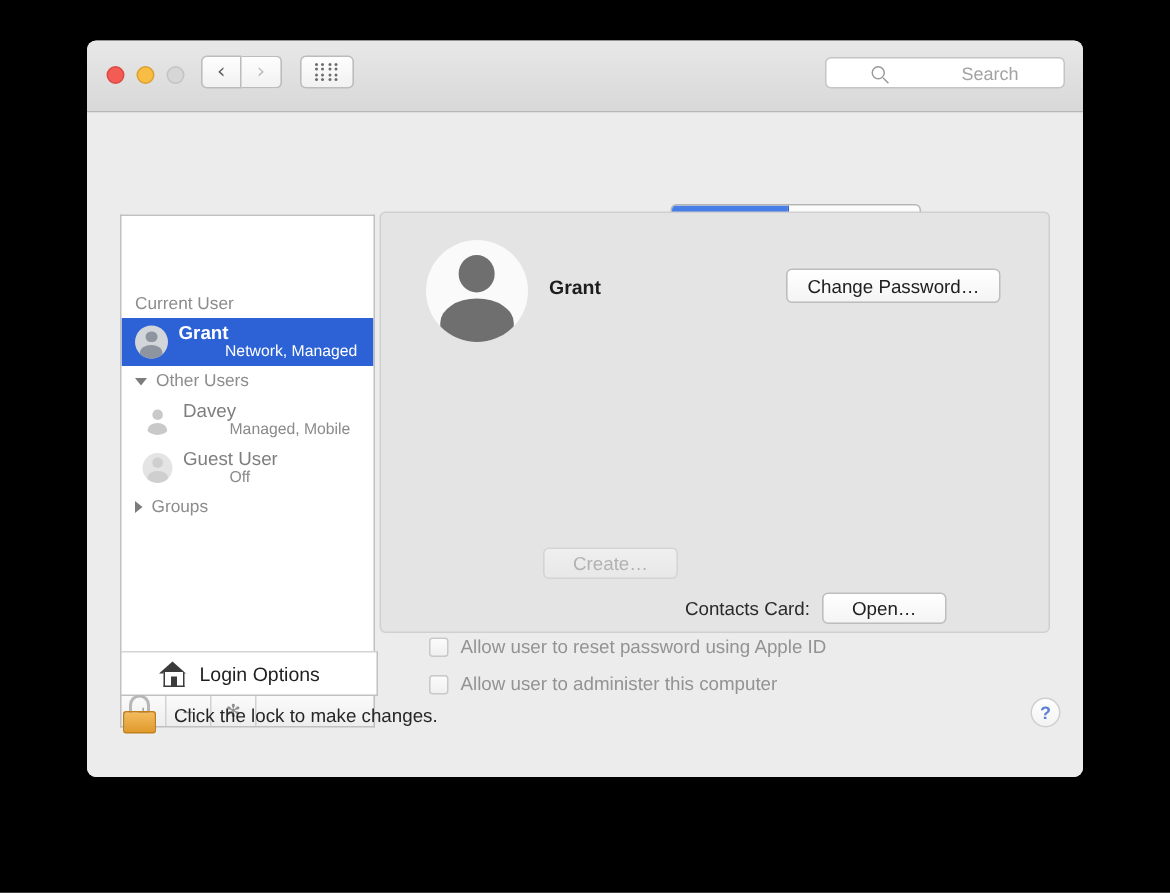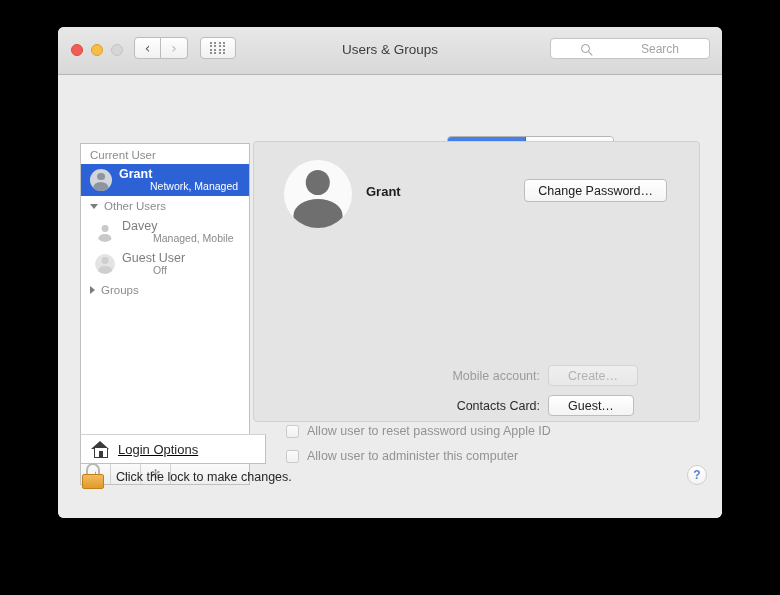--- a/index.html
+++ b/index.html
@@ -84,21 +84,21 @@
   .body-area { position: relative; height: 443px; background: #ececec; }
 
   
   .sidebar {
     position: absolute; left: 22px; top: 68px;
     width: 170px; height: 291px;
     background: #fff;
     border: 1px solid #c0c0c0;
     border-bottom: none;
   }
-  .sb-scroll { height: 100%; overflow: hidden; }
+  .sb-scroll { height: 100%; overflow: hidden; margin-top: 48px; }
   .sb-header {
     font-size: 11.5px; color: #8c8c8c;
     padding: 5px 0 3px 9px;
   }
   .sb-row {
     display: flex; align-items: center;
     height: 32px;
     padding-left: 9px;
     gap: 7px;
   }
@@ -137,27 +137,26 @@
     border-style: solid;
   }
   .disclosure.open  { border-width: 5px 4px 0 4px; border-color: #7c7c7c transparent transparent transparent; }
   .disclosure.closed{ border-width: 4px 0 4px 5.5px; border-color: transparent transparent transparent #7c7c7c; }
   .group-row { display: flex; align-items: center; gap: 6px; padding: 4px 0 4px 9px; }
   .group-label { font-size: 11.5px; color: #8c8c8c; }
 
   
   .login-options {
     position: absolute; left: 22px; top: 359px;
-    width: 186px; height: 30px;
+    width: 172px; height: 30px;
     background: #fff;
     border: 1px solid #c0c0c0;
     border-top: 1px solid #d3d3d3;
     display: flex; align-items: center; gap: 8px;
-    padding-left: 10px;
-    text-decoration: underline;
+    padding-left: 25px;
   }
   .house { width: 19px; height: 17px; position: relative; flex: none; }
   .house .roof {
     position: absolute; left: 0; top: 0; width: 0; height: 0;
     border-style: solid; border-width: 0 9.5px 8px 9.5px;
     border-color: transparent transparent #3b3b3b transparent;
   }
   .house .base {
     position: absolute; left: 2.5px; top: 7px; width: 14px; height: 10px;
     border: 1.6px solid #3b3b3b; border-top: none; background: #fff;
@@ -336,21 +335,20 @@
           <i></i>
           <i></i>
           <i></i>
         <i></i>
           <i></i>
           <i></i>
           <i></i>
       </span>
     </div>
 
-    <div class="win-title">Users &amp; Groups</div>
 
     <div class="search-field">
       <span class="mag"></span>
       <span class="search-ph">Search</span>
     </div>
   </div>
 
   <div class="body-area">
 
     <div class="sidebar">
@@ -430,27 +428,26 @@
       <div class="big-avatar">
         <span class="head"></span>
           <span class="shoulders"></span>
       </div>
 
       <div class="user-fullname">Grant</div>
 
       <div class="btn change-pw">Change Password…</div>
 
       <div class="field-row row-mobile">
-        <span class="field-label dim w">Mobile account:</span>
         <span class="btn disabled">Create…</span>
       </div>
 
       <div class="field-row row-contacts">
         <span class="field-label w">Contacts Card:</span>
-        <span class="btn">Guest…</span>
+        <span class="btn">Open…</span>
       </div>
 
       <div class="check-row r2">
         <span class="checkbox"></span>
         <span class="check-label">Allow user to administer this computer</span>
       </div>
 
       <div class="check-row r1">
         <span class="checkbox"></span>
         <span class="check-label">Allow user to reset password using Apple ID</span>

